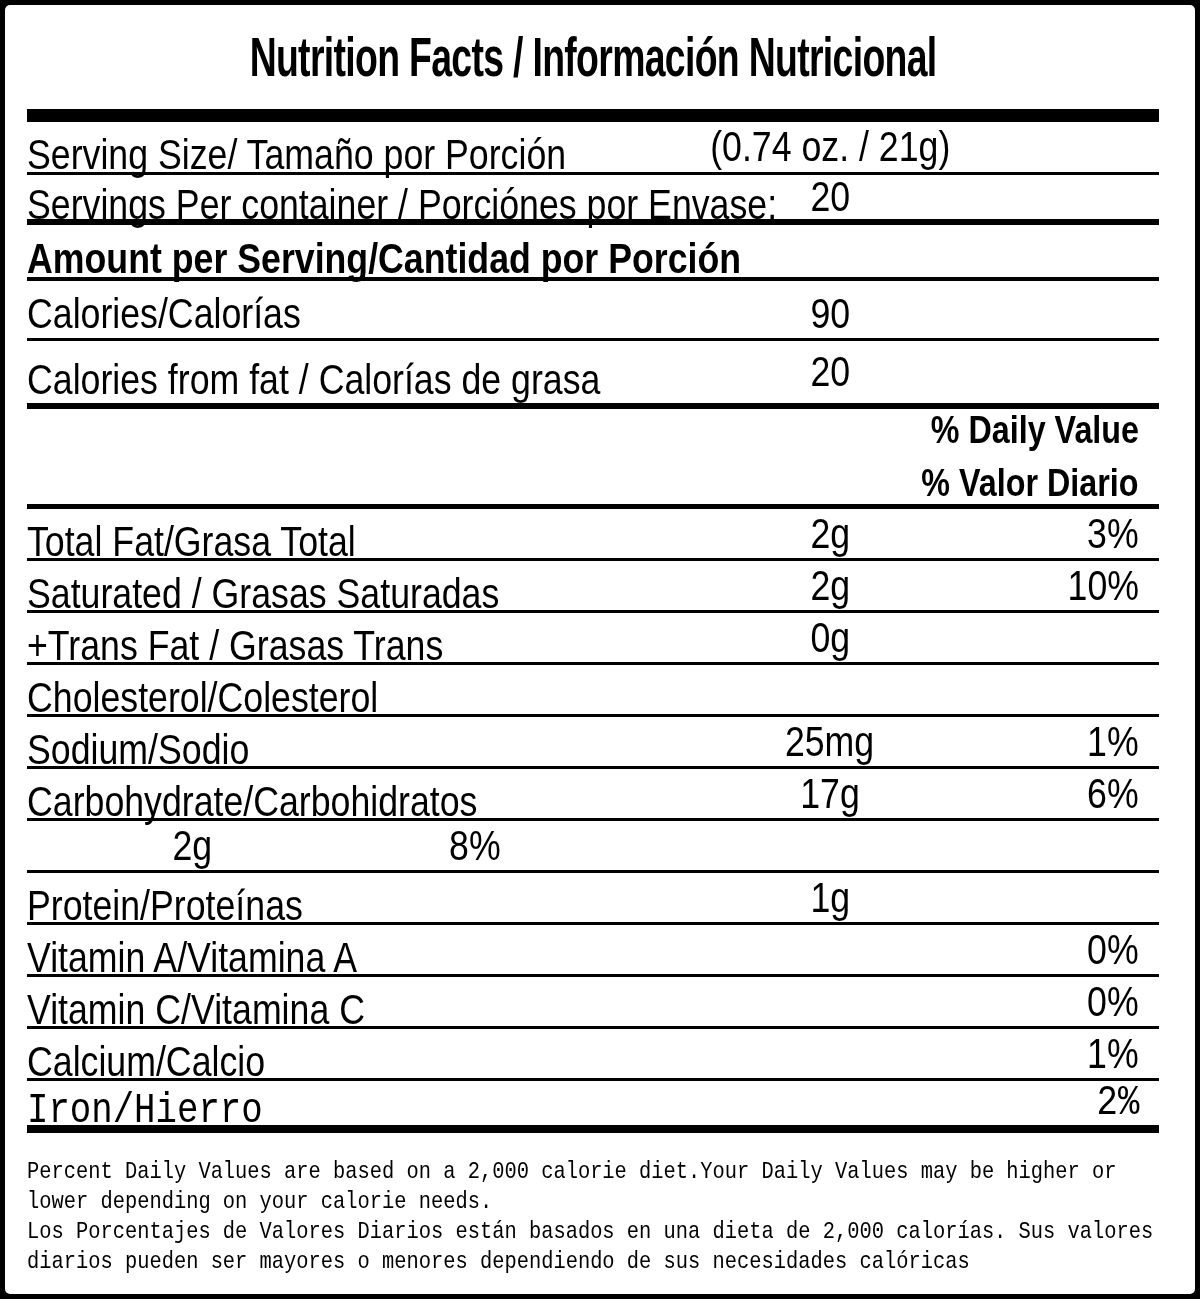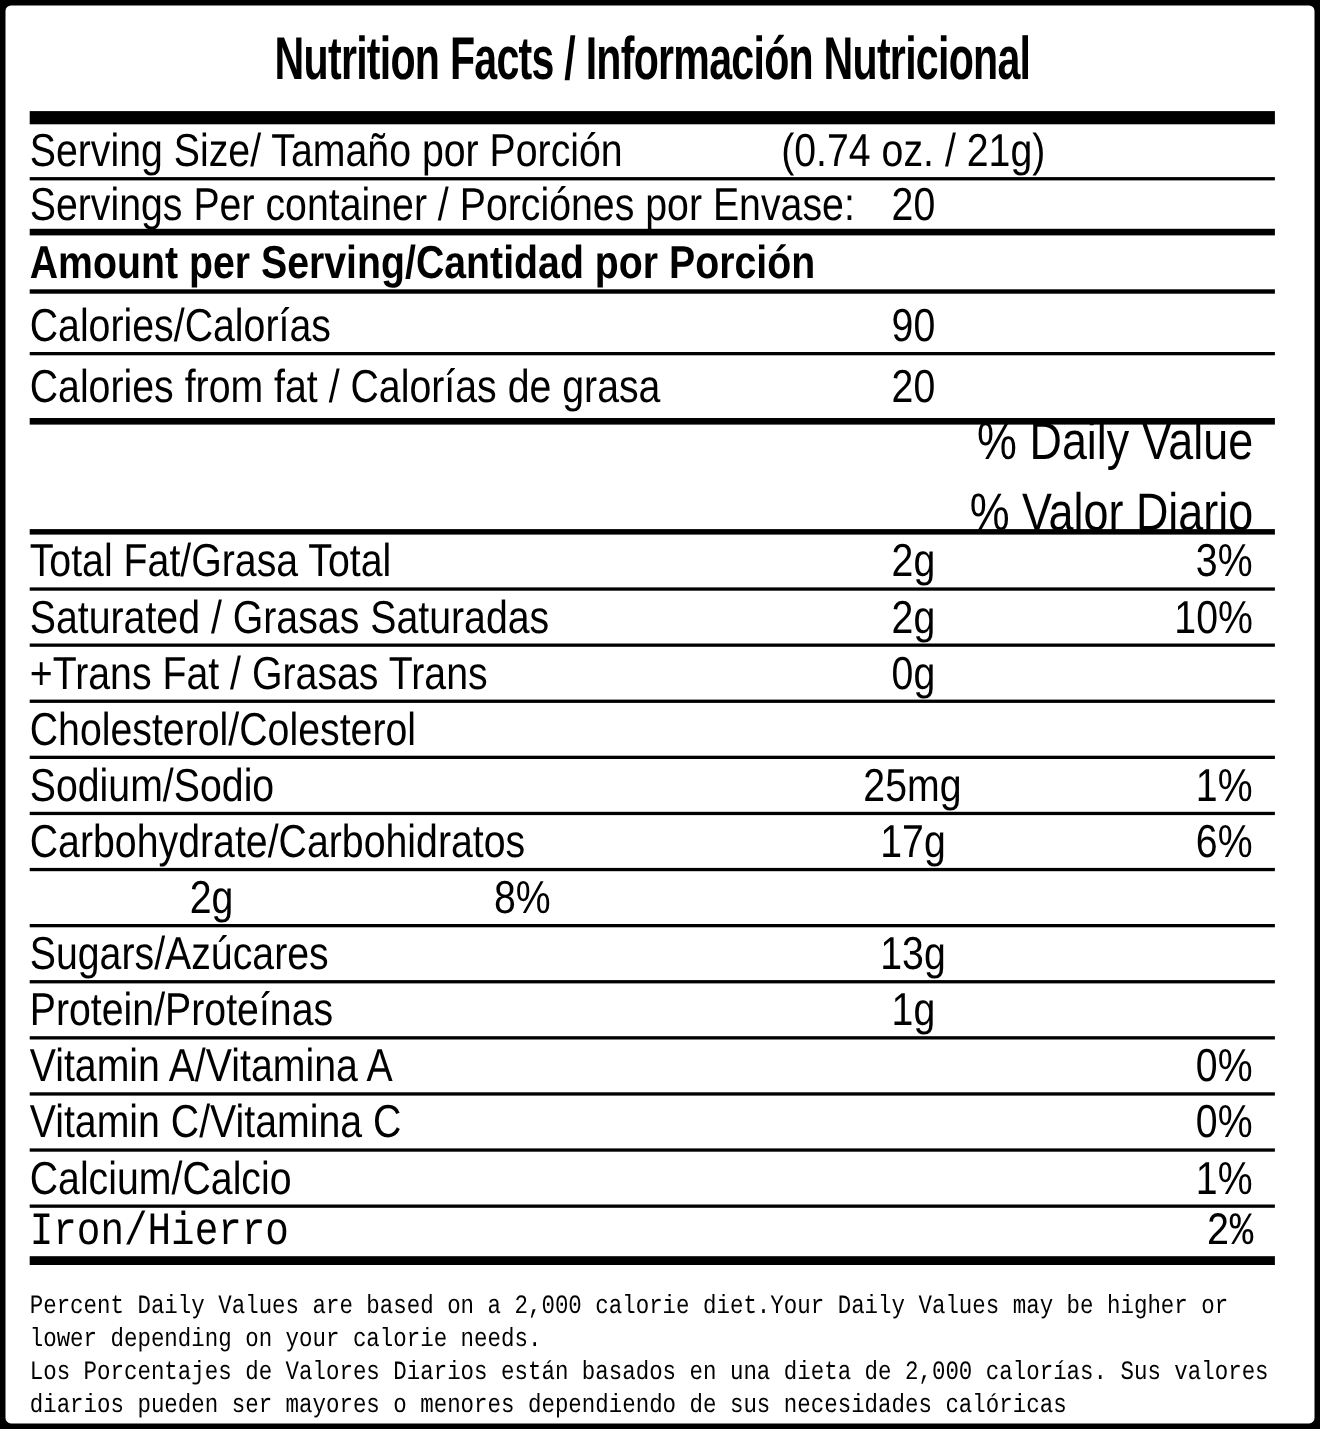--- a/index.html
+++ b/index.html
@@ -19,35 +19,35 @@
   .cx   { display:inline-block; white-space:nowrap; transform:scaleX(0.85); transform-origin:0 50%; }
   .cx-c { transform-origin:50% 50%; }
   .cx-r { transform-origin:100% 50%; }
 
   .title-block{ height:104px; display:flex; align-items:center; justify-content:center; }
   .title-block .t{ font-size:55px; font-weight:bold; transform:scaleX(0.68); transform-origin:50% 50%; letter-spacing:-1px; }
 
   .title-bar{ height:13px; background:#000; }
 
   .row{ display:flex; align-items:center; font-size:42px; border-bottom:3px solid #000; }
-  .row .lbl{ flex:1; min-width:0; }
+  .row .lbl{ flex:1; min-width:0;margin-top:16px; }
   .row .amt{ width:330px; text-align:center; }
   .row .dv { width:144px; padding-right:20px; text-align:right; }
 
   .r-serving        { height:50px; }
   .r-servings       { height:44px; border-bottom-width:6px; }
   .r-amount-header  { height:52px; border-bottom-width:4px; font-weight:bold; }
   .r-calories       { height:57px;align-items:flex-end; }
   .r-calories-fat   { height:62px; border-bottom-width:6px; }
 
   .dv-header{
     height:95px; border-bottom:5px solid #000;
     display:flex; flex-direction:column; justify-content:center; gap:10px;
     align-items:flex-end; padding-right:20px;
-    font-size:48px; font-weight:normal;
+    font-size:38px; font-weight:bold;
   }
 
   .r-nutrient { height:49px; }
   .r-last     { height:44px; border-bottom-width:8px;font-family:Liberation Mono, monospace; }
 
   .footnote{ flex:1; padding-top:24px; font-size:24px; line-height:30px;font-family:Liberation Mono, monospace; }
   .footnote .para{ display:block; width:1330px; transform:scaleX(0.85); transform-origin:0 0; }
 </style>
 </head>
 <body>
@@ -126,25 +126,20 @@
     <div class="lbl"><span class="cx">Carbohydrate/Carbohidratos</span></div>
     <div class="amt"><span class="cx cx-c">17g</span></div>
     <div class="dv"><span class="cx cx-r">6%</span></div>
   </div>
 
   <div class="row r-nutrient">
     <div class="amt"><span class="cx cx-c">2g</span></div>
     <div class="dv"><span class="cx cx-r">8%</span></div>
   </div>
 
-  <div class="row r-nutrient">
-    <div class="lbl"><span class="cx">Sugars/Azúcares</span></div>
-    <div class="amt"><span class="cx cx-c">13g</span></div>
-    <div class="dv"><span class="cx cx-r"></span></div>
-  </div>
 
   <div class="row r-nutrient">
     <div class="lbl"><span class="cx">Protein/Proteínas</span></div>
     <div class="amt"><span class="cx cx-c">1g</span></div>
     <div class="dv"><span class="cx cx-r"></span></div>
   </div>
 
   <div class="row r-nutrient">
     <div class="lbl"><span class="cx">Vitamin A/Vitamina A</span></div>
     <div class="amt"><span class="cx cx-c"></span></div>

